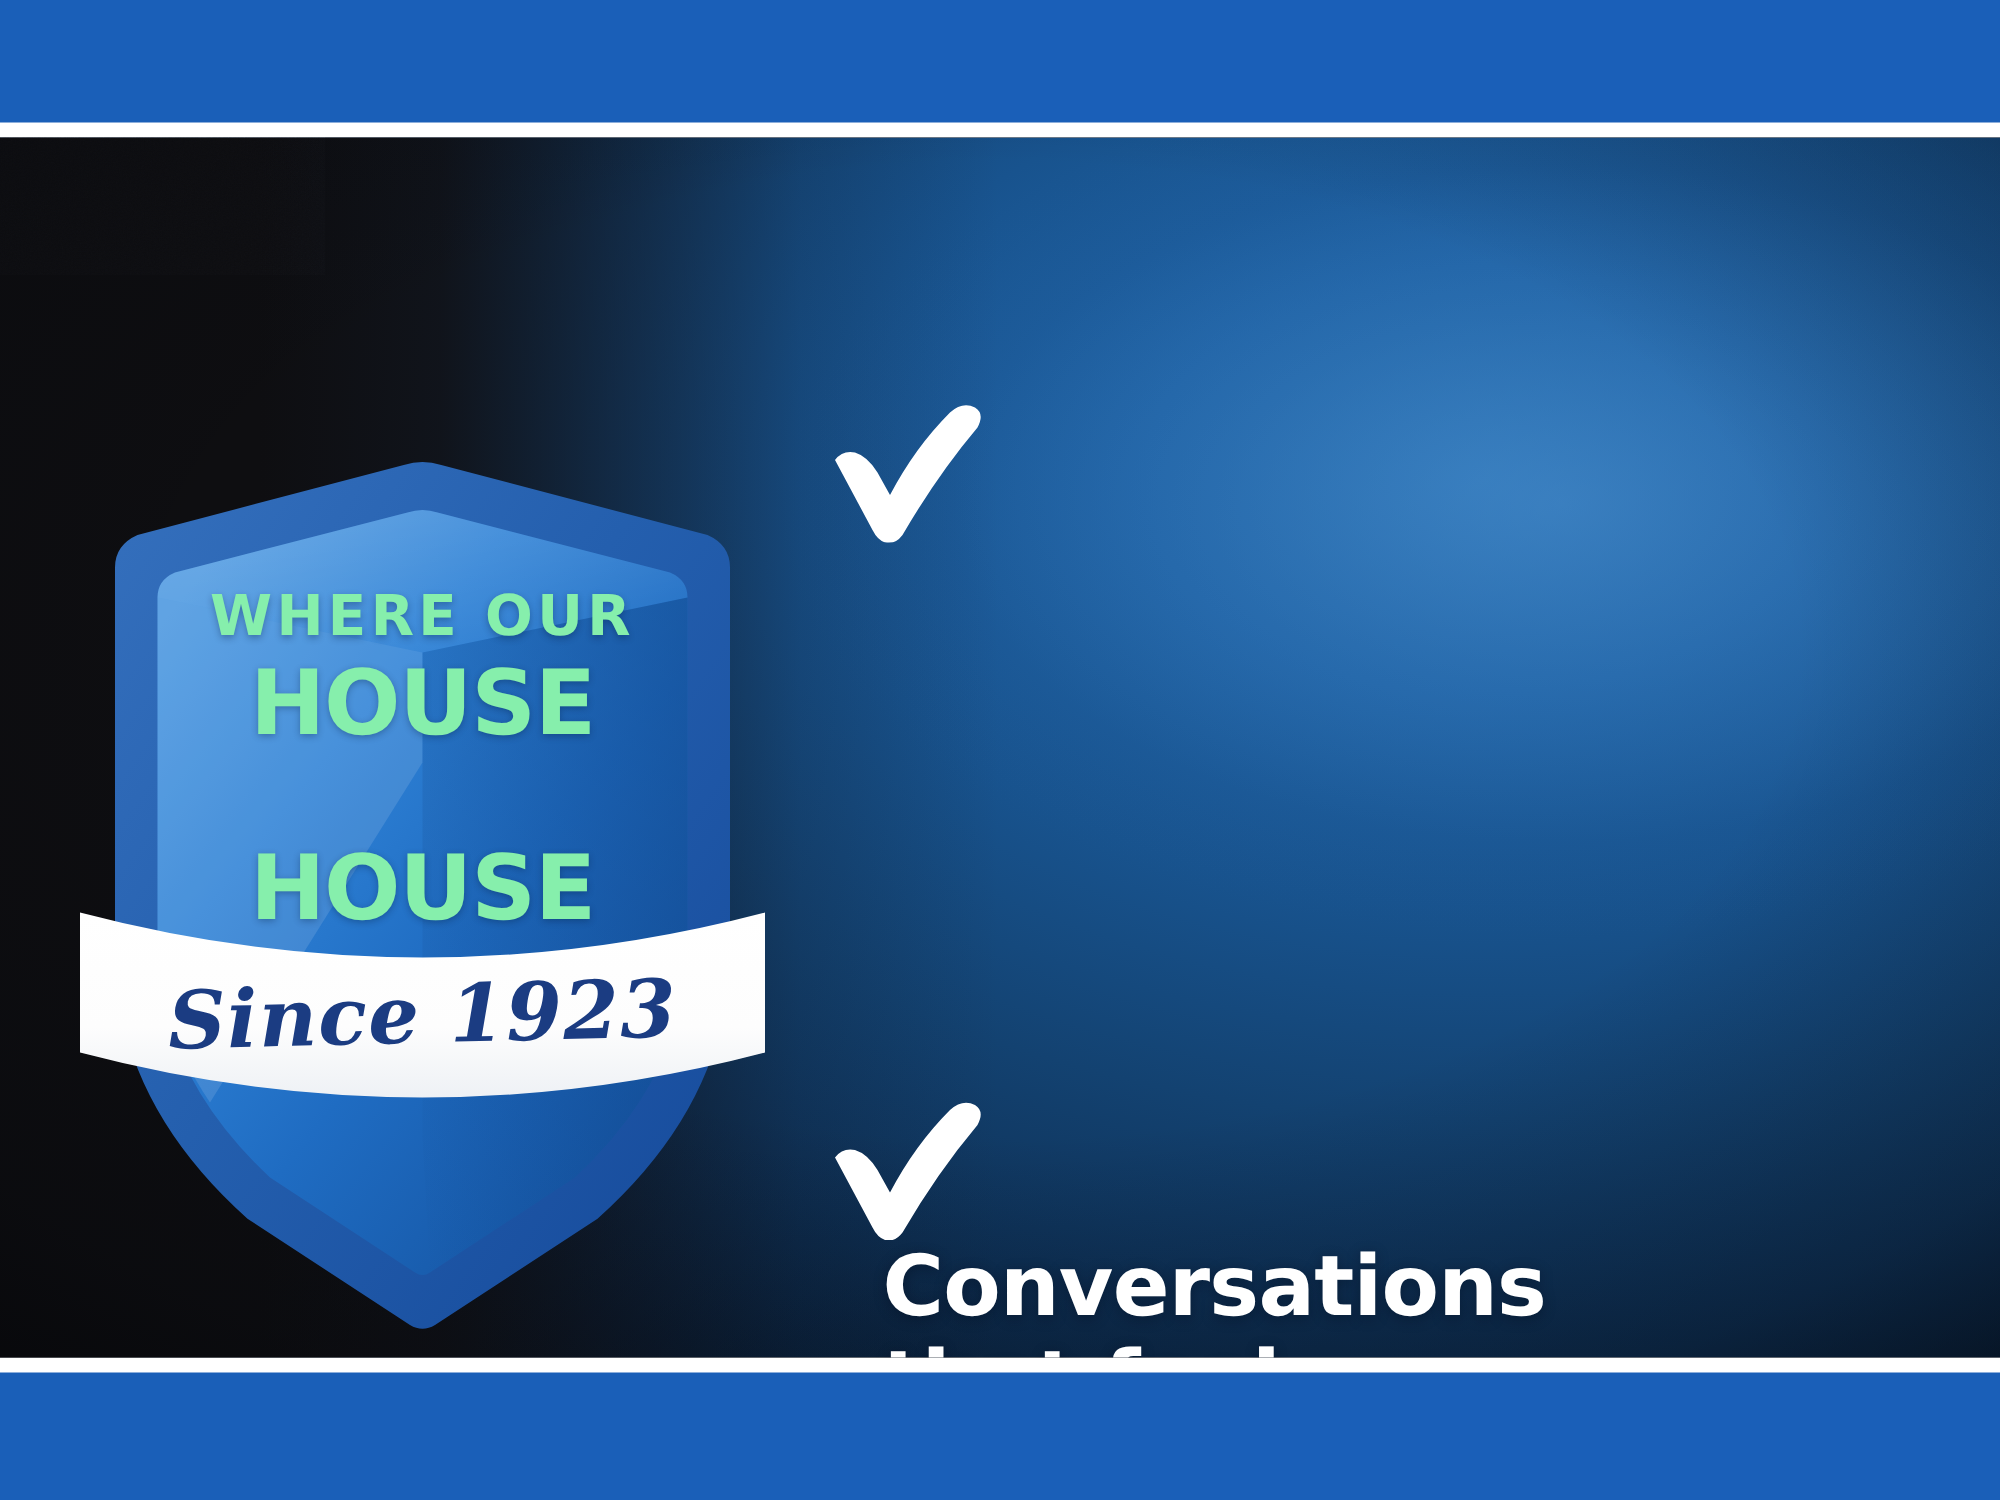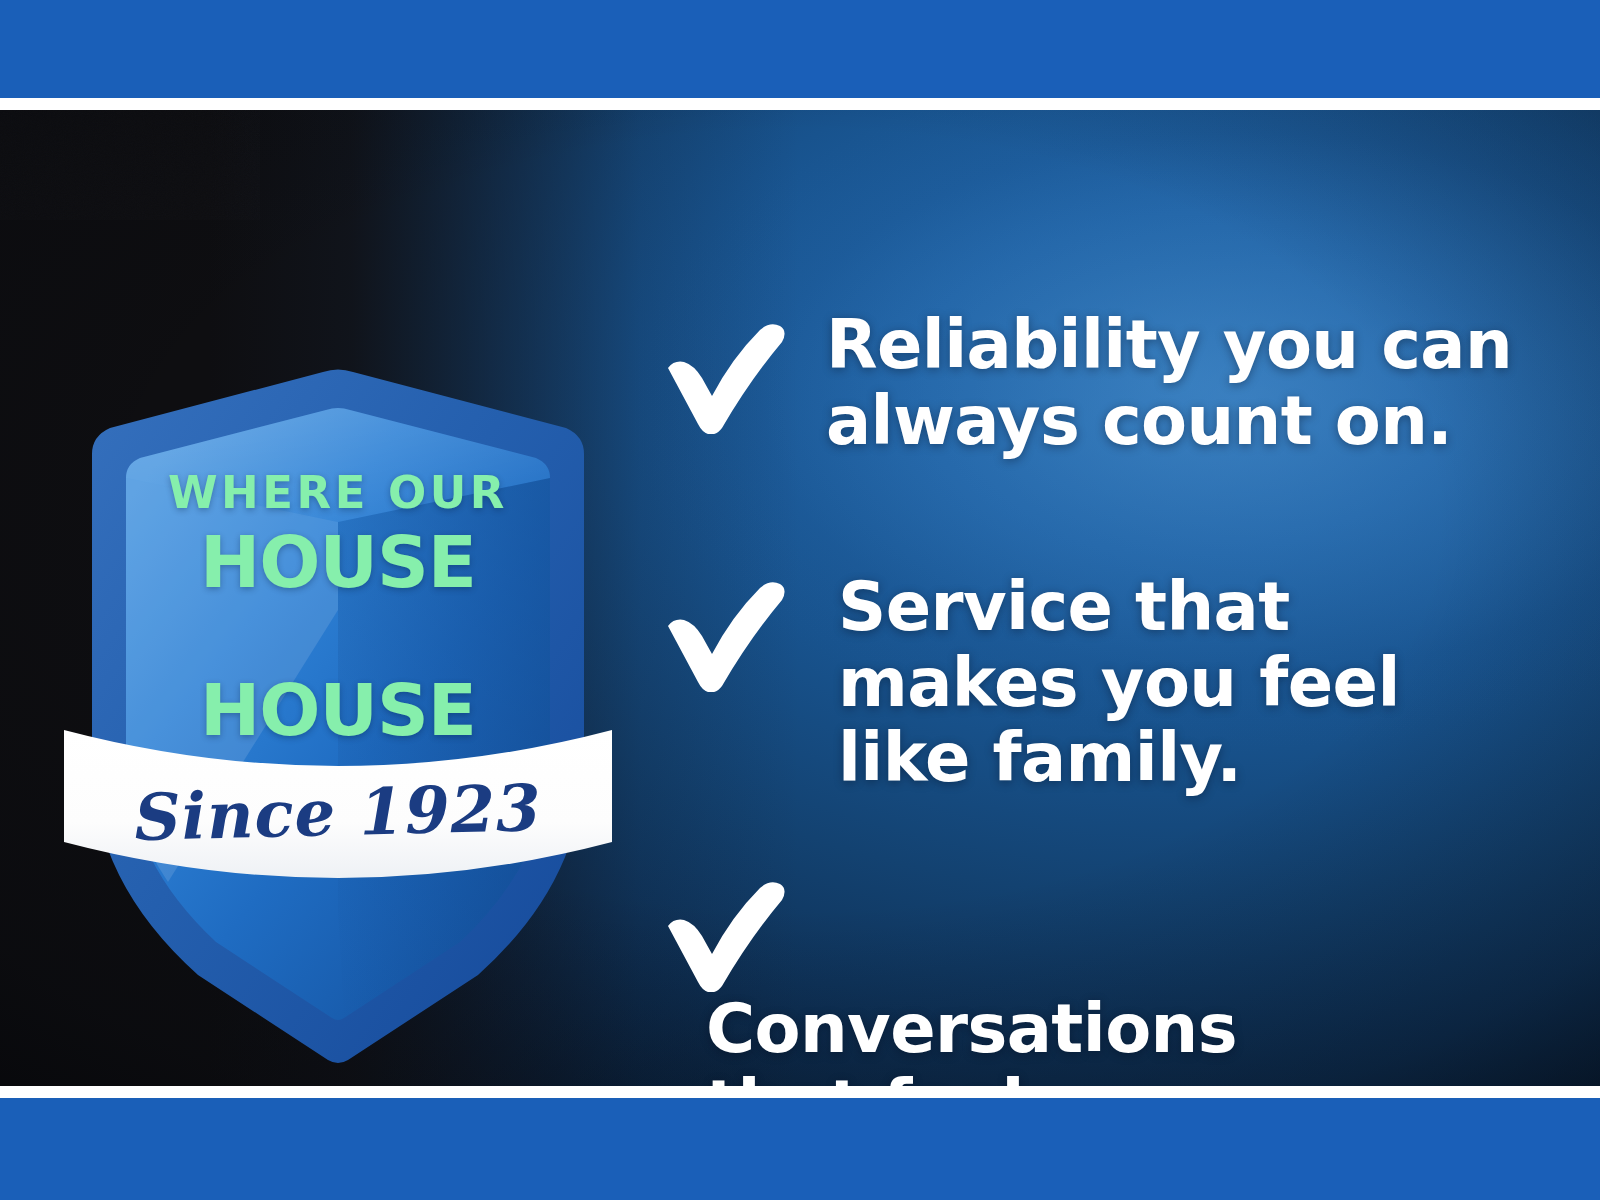--- a/index.html
+++ b/index.html
@@ -172,36 +172,22 @@
     <div class="list">
 
       <div class="row row-1">
         <div class="check">
           <svg viewBox="0 0 132 118" xmlns="http://www.w3.org/2000/svg">
             <path d="M8 52 Q14 44 24 46 Q34 49 42 62 L52 80
                      Q72 42 100 14 Q110 5 120 10 Q128 15 122 26
                      Q90 64 62 112 Q56 120 48 118 Q42 116 38 108 Z" fill="#ffffff"></path>
           </svg>
         </div>
-        <div class="copy copy-1">Reliability you can
-always count on.</div>
       </div>
 
-      <div class="row row-2">
-        <div class="check">
-          <svg viewBox="0 0 132 118" xmlns="http://www.w3.org/2000/svg">
-            <path d="M8 52 Q14 44 24 46 Q34 49 42 62 L52 80
-                     Q72 42 100 14 Q110 5 120 10 Q128 15 122 26
-                     Q90 64 62 112 Q56 120 48 118 Q42 116 38 108 Z" fill="#ffffff"></path>
-          </svg>
-        </div>
-        <div class="copy copy-2">Service that
-makes you feel
-like family.</div>
-      </div>
 
       <div class="row row-3">
         <div class="check">
           <svg viewBox="0 0 132 118" xmlns="http://www.w3.org/2000/svg">
             <path d="M8 52 Q14 44 24 46 Q34 49 42 62 L52 80
                      Q72 42 100 14 Q110 5 120 10 Q128 15 122 26
                      Q90 64 62 112 Q56 120 48 118 Q42 116 38 108 Z" fill="#ffffff"></path>
           </svg>
         </div>
         <div class="copy copy-3">Conversations

